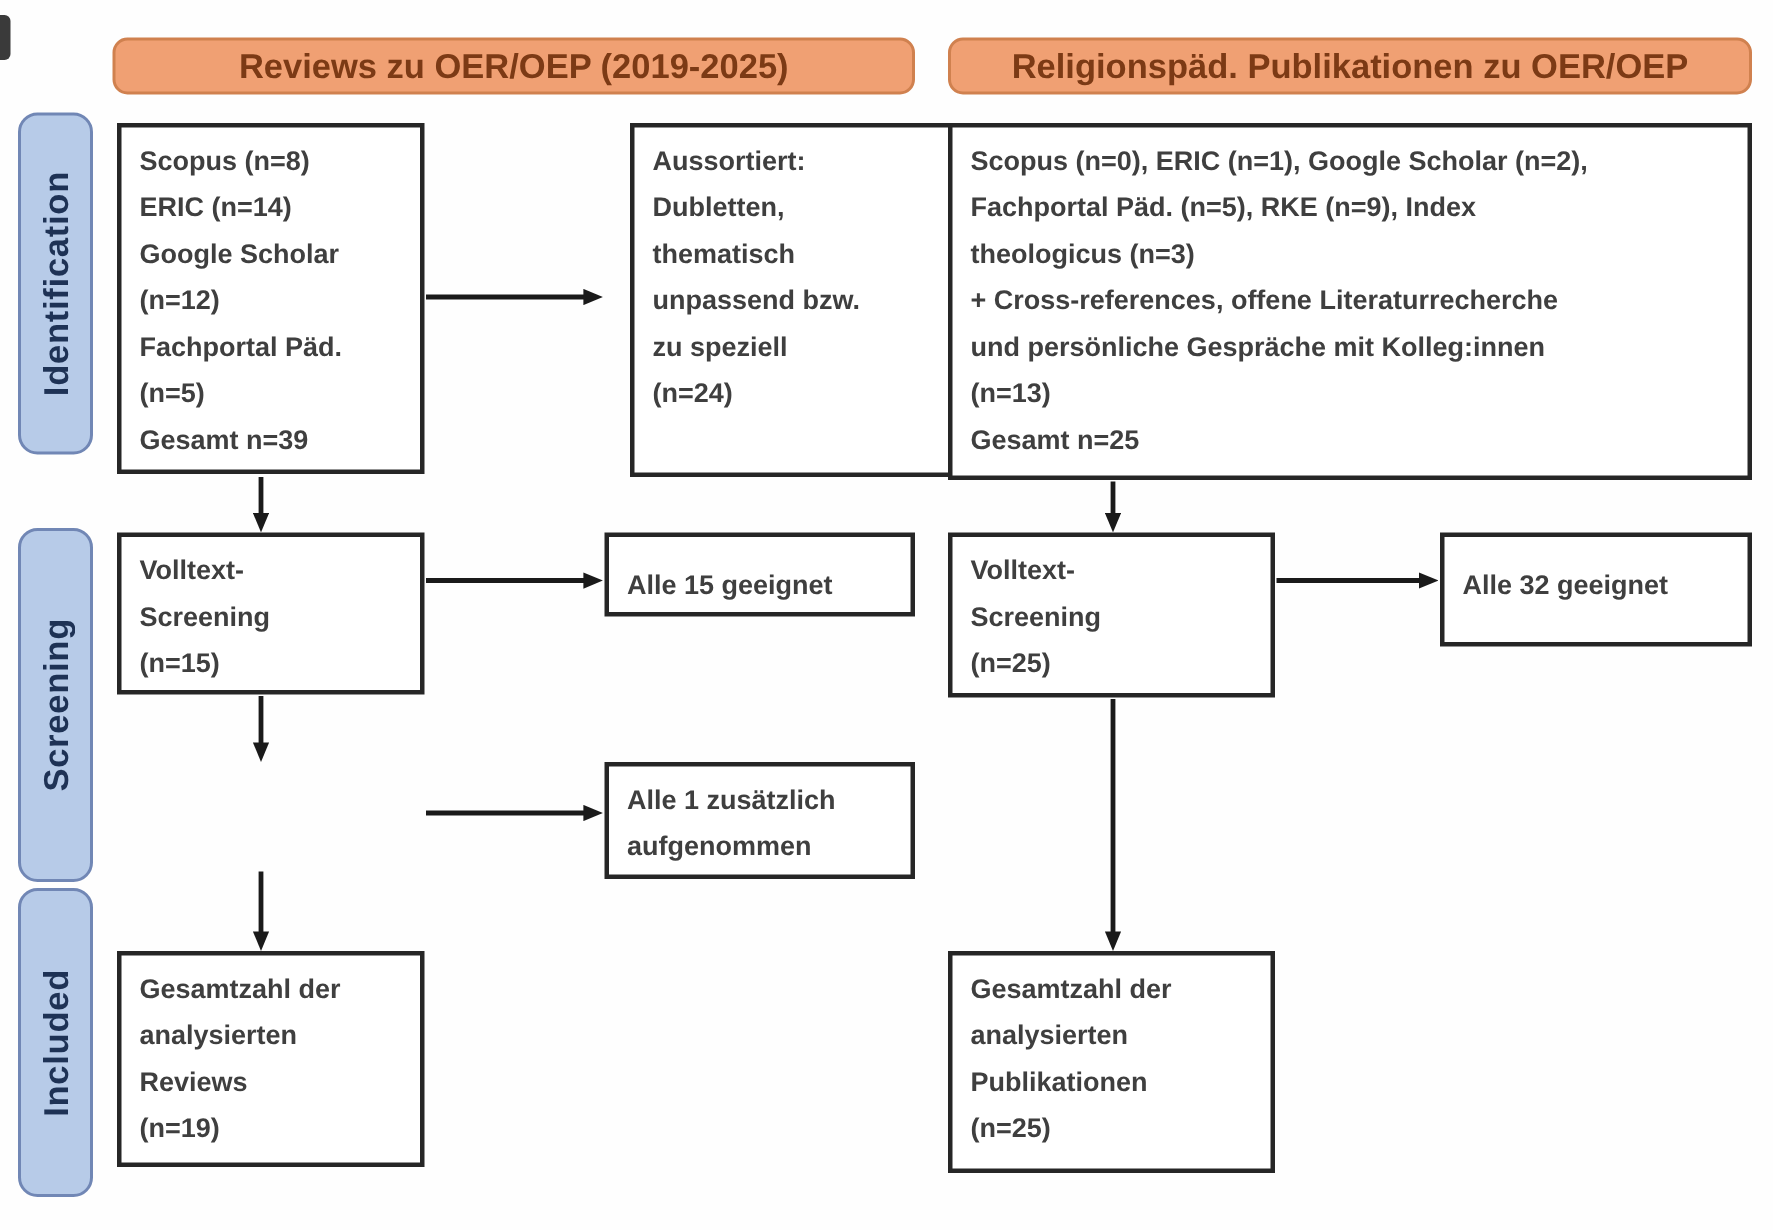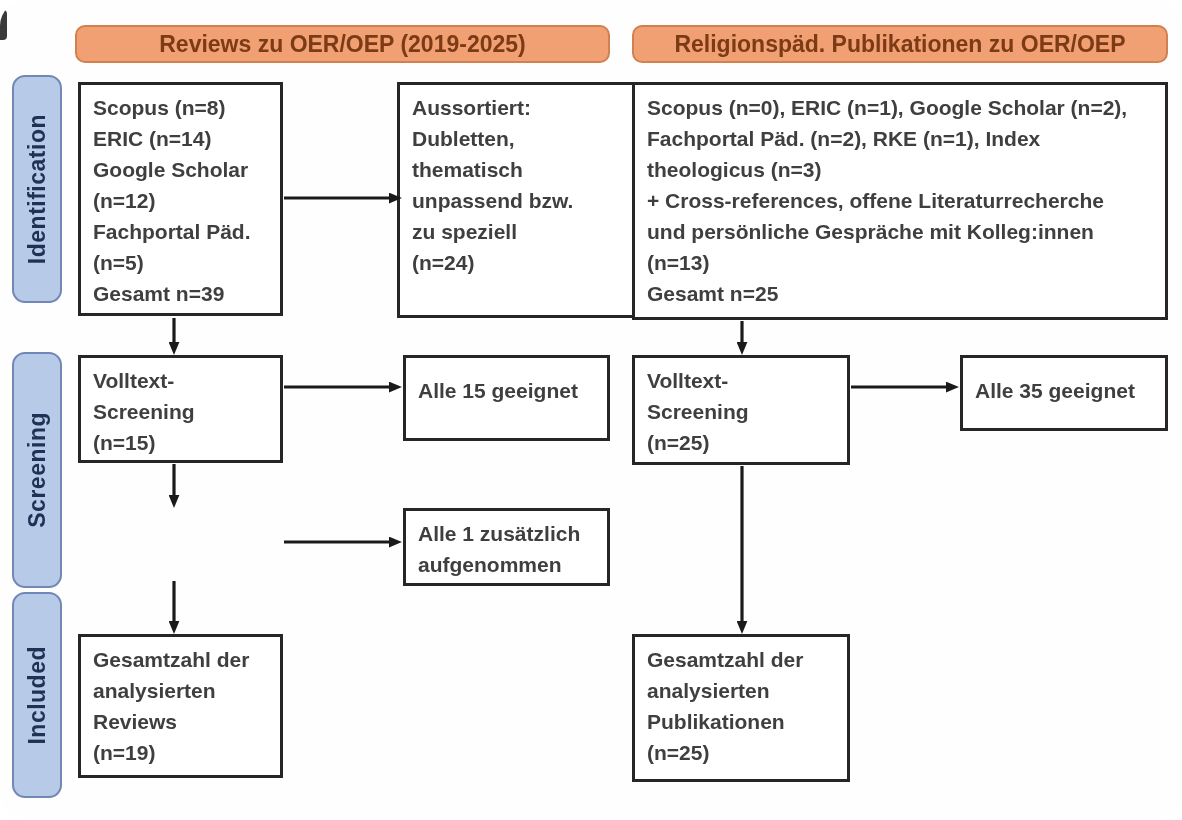--- a/index.html
+++ b/index.html
@@ -1,19 +1,18 @@
 <!DOCTYPE html>
 <html style="--header-fill: #F0A073; --header-border: #D0814F; --header-text: #7C3A15; --stage-fill: #B7CBE8; --stage-border: #7187B5; --stage-text: #1E3255; --box-border: #262626; --box-text: #3F3F3F; --arrow-color: #1A1A1A;"><head>
 <meta charset="utf-8">
 <style>
   html,body{margin:0;padding:0;background:#ffffff;}
   .canvas{
     position:relative;width:1182px;height:820px;background:#fefefe;overflow:hidden;
     font-family:"Liberation Sans",sans-serif;
-    border-radius:26px;
   }
   .hdr{
     position:absolute;box-sizing:border-box;
     background:var(--header-fill);border:2.5px solid var(--header-border);
     border-radius:10px;color:var(--header-text);
     font-size:23px;font-weight:700;text-align:center;
     display:flex;align-items:center;justify-content:center;
   }
   .stage{
     position:absolute;box-sizing:border-box;
@@ -21,21 +20,21 @@
     border-radius:13px;color:var(--stage-text);
     display:flex;align-items:center;justify-content:center;
   }
   .stage span{
     writing-mode:vertical-rl;transform:rotate(180deg);
     font-size:23px;font-weight:700;letter-spacing:.5px;white-space:nowrap;
   }
   .fbox{
     position:absolute;box-sizing:border-box;background:#ffffff;
     border:3px solid var(--box-border);color:var(--box-text);
-    font-size:21px;font-weight:700;line-height:31px;
+    font-size:18px;font-weight:700;line-height:31px;
     padding:7px 8px 6px 12px;white-space:pre-line;
   }
   .arrows{position:absolute;left:0;top:0;pointer-events:none;}
   .arrows line{stroke:var(--arrow-color);stroke-width:3.2px;}
   .artifact{
     position:absolute;left:0;top:10px;width:7px;height:30px;
     background:#3a3a3a;border-radius:0 4px 4px 0;
   }
 </style>
 </head>
@@ -58,48 +57,48 @@
     <span>Included</span>
   </div>
 
   <div class="fbox" style="left:78px;top:82px;width:205px;height:234px">Scopus (n=8)
 ERIC (n=14)
 Google Scholar
 (n=12)
 Fachportal Päd.
 (n=5)
 Gesamt n=39</div>
-  <div class="fbox" style="left:397px;top:82px;width:240px;height:236px">Aussortiert:
+  <div class="fbox" style="left:420px;top:82px;width:240px;height:236px">Aussortiert:
 Dubletten,
 thematisch
 unpassend bzw.
 zu speziell
 (n=24)</div>
   <div class="fbox" style="left:78px;top:355px;width:205px;height:108px">Volltext-
 Screening
 (n=15)</div>
-  <div class="fbox" style="left:403px;top:355px;width:207px;height:86px;padding-top:17px">Alle 15 geeignet</div>
+  <div class="fbox" style="left:403px;top:355px;width:207px;height:56px;padding-top:17px">Alle 15 geeignet</div>
   <div class="fbox" style="left:403px;top:508px;width:207px;height:78px">Alle 1 zusätzlich
 aufgenommen</div>
   <div class="fbox" style="left:78px;top:634px;width:205px;height:144px">Gesamtzahl der
 analysierten
 Reviews
 (n=19)</div>
 
   <div class="fbox" style="left:632px;top:82px;width:536px;height:238px">Scopus (n=0), ERIC (n=1), Google Scholar (n=2),
-Fachportal Päd. (n=2), RKE (n=1), Index
+Fachportal Päd. (n=5), RKE (n=9), Index
 theologicus (n=3)
 + Cross-references, offene Literaturrecherche
 und persönliche Gespräche mit Kolleg:innen
 (n=13)
 Gesamt n=25</div>
   <div class="fbox" style="left:632px;top:355px;width:218px;height:110px">Volltext-
 Screening
 (n=25)</div>
-  <div class="fbox" style="left:960px;top:355px;width:208px;height:76px;padding-top:17px">Alle 35 geeignet</div>
+  <div class="fbox" style="left:960px;top:355px;width:208px;height:76px;padding-top:17px">Alle 32 geeignet</div>
   <div class="fbox" style="left:632px;top:634px;width:218px;height:148px">Gesamtzahl der
 analysierten
 Publikationen
 (n=25)</div>
 
   <svg class="arrows" width="1182" height="820" viewBox="0 0 1182 820">
     <defs>
       <marker id="ah" viewBox="0 0 12 10" refX="1" refY="5" markerUnits="userSpaceOnUse" markerWidth="13" markerHeight="11" orient="auto">
         <path d="M0,0 L12,5 L0,10 Z" fill="#1A1A1A"></path>
       </marker>

